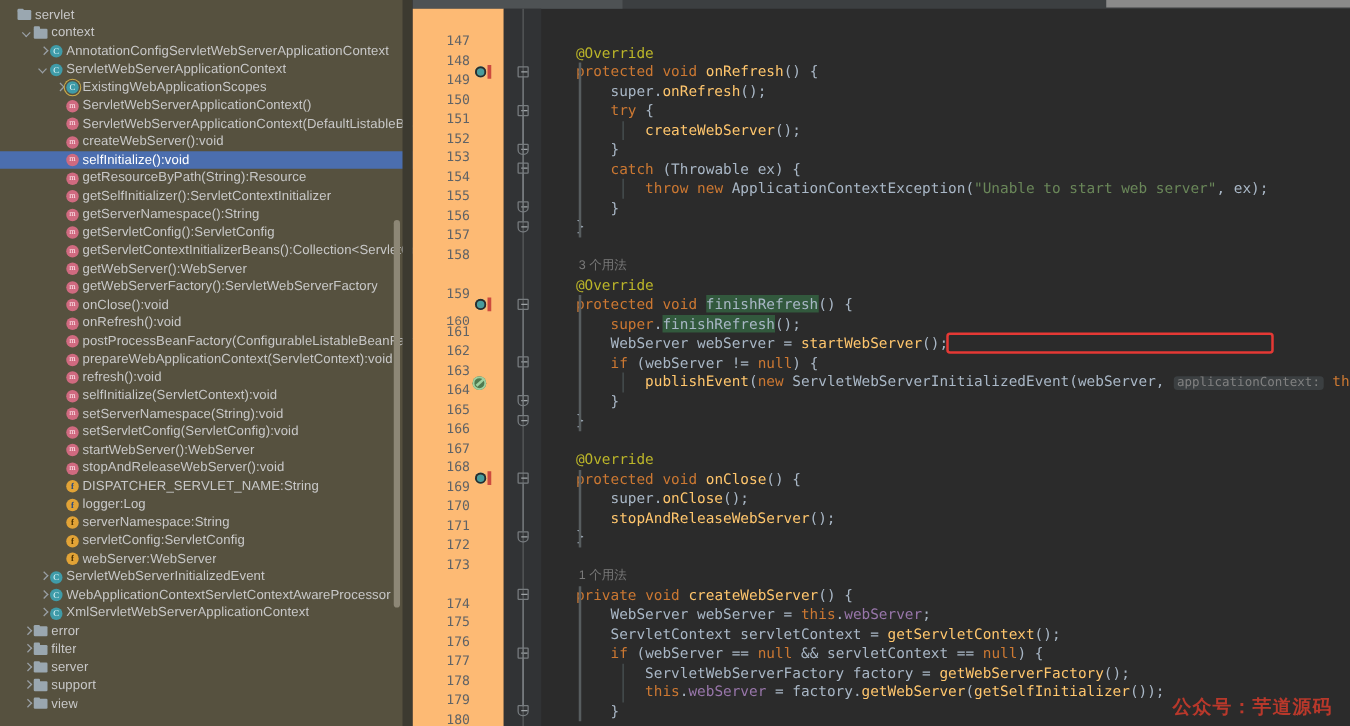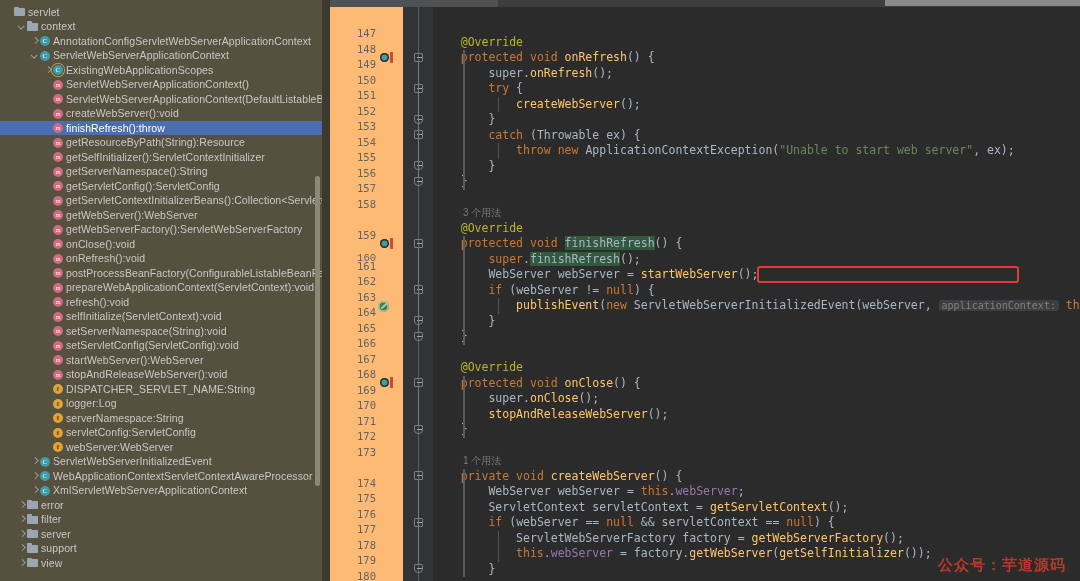--- a/index.html
+++ b/index.html
@@ -343,21 +343,21 @@
           <span class="lbl">ServletWebServerApplicationContext(DefaultListableBeanFactory):void</span>
         </div>
         <div class="tree-row" style="position: absolute; left: 0px; right: 0px; top: 106px; padding-left: 43px;">
           <span class="arrow"></span>
           <span class="icn mth">m</span>
           <span class="lbl">createWebServer():void</span>
         </div>
         <div class="tree-row selected" style="position: absolute; left: 0px; right: 0px; top: 120.5px; padding-left: 43px;">
           <span class="arrow"></span>
           <span class="icn mth">m</span>
-          <span class="lbl">finishRefresh():throw</span>
+          <span class="lbl">selfInitialize():void</span>
         </div>
         <div class="tree-row" style="position: absolute; left: 0px; right: 0px; top: 135px; padding-left: 43px;">
           <span class="arrow"></span>
           <span class="icn mth">m</span>
           <span class="lbl">getResourceByPath(String):Resource</span>
         </div>
         <div class="tree-row" style="position: absolute; left: 0px; right: 0px; top: 149.5px; padding-left: 43px;">
           <span class="arrow"></span>
           <span class="icn mth">m</span>
           <span class="lbl">getSelfInitializer():ServletContextInitializer</span>

